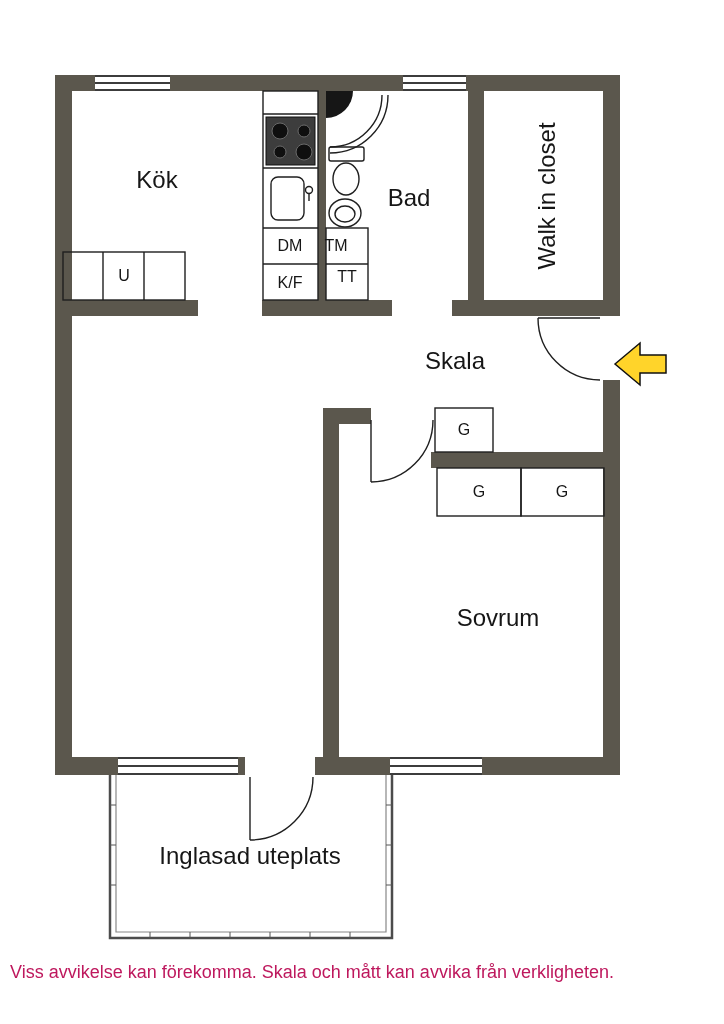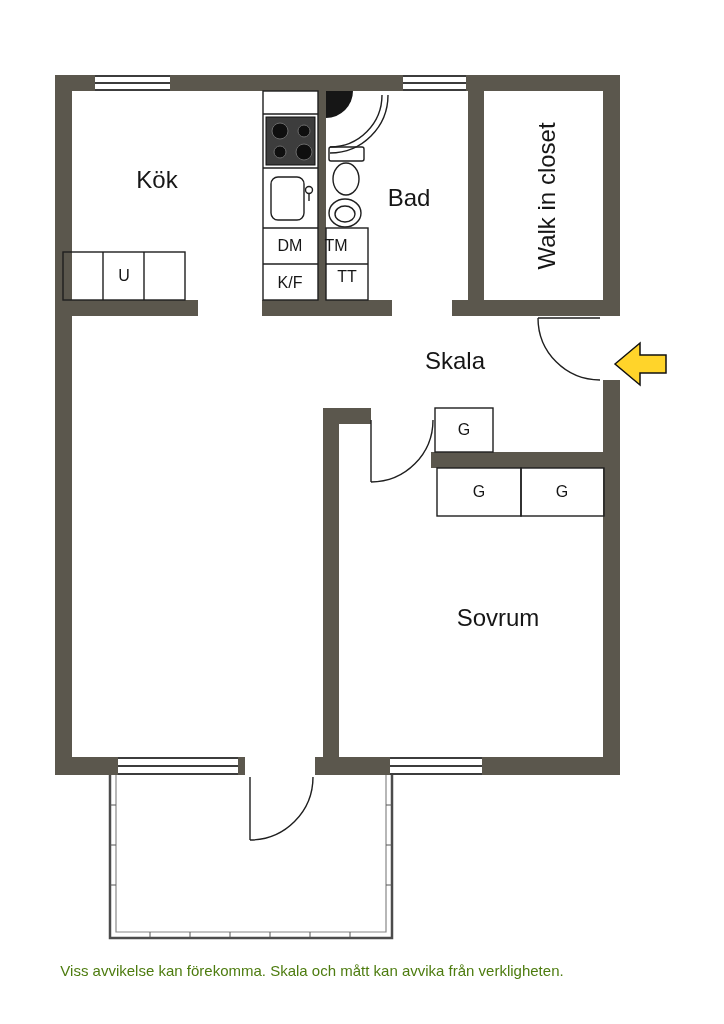--- a/index.html
+++ b/index.html
@@ -14,21 +14,21 @@
   .gap{position:absolute;background:#fff;}
   .window{
     position:absolute;background:#fff;box-sizing:border-box;
     border-top:2px solid #3c3c3c;border-bottom:2px solid #3c3c3c;
   }
   .window .mull{position:absolute;left:0;right:0;top:50%;height:0;border-top:2px solid #3c3c3c;margin-top:-1px;}
   .lbl{position:absolute;transform:translate(-50%,-50%);color:#161616;white-space:nowrap;}
   .room{font-size:24px;}
   .small{font-size:16px;}
   .vert{writing-mode:vertical-rl;transform:translate(-50%,-50%) rotate(180deg);}
-  .footer{position:absolute;font-size:15px;color:#4d7c0f;transform:translate(-50%,0);white-space:nowrap;}
+  .footer{position:absolute;font-size:18px;color:#be185d;transform:translate(-50%,0);white-space:nowrap;}
   svg.overlay{position:absolute;left:0;top:0;}
   .s{fill:none;stroke:#1f1f1f;stroke-width:1.4px;}
   .tick{stroke:#555;stroke-width:1px;}
 </style>
 </head>
 <body>
 
 <div id="plan">
 
   <div class="wall" style="left:55px;top:75px;width:565px;height:16px"></div>
@@ -134,20 +134,21 @@
     </g>
 
     <polygon points="615,364 640,343 640,355 666,355 666,373 640,373 640,385" style="fill:var(--color-arrow,#ffd42a)" stroke="#111" stroke-width="1.5"></polygon>
   </svg>
 
   <div class="lbl room" style="left:157px;top:180px">Kök</div>
   <div class="lbl room" style="left:409px;top:198px">Bad</div>
   <div class="lbl room vert" style="left:547px;top:196px">Walk in closet</div>
   <div class="lbl room" style="left:455px;top:361px">Skala</div>
   <div class="lbl room" style="left:498px;top:618px">Sovrum</div>
+  <div class="lbl room" style="left:250px;top:856px">Inglasad uteplats</div>
 
   <div class="lbl small" style="left:124px;top:276px">U</div>
   <div class="lbl small" style="left:290px;top:246px">DM</div>
   <div class="lbl small" style="left:290px;top:283px">K/F</div>
   <div class="lbl small" style="left:336px;top:246px">TM</div>
   <div class="lbl small" style="left:347px;top:277px">TT</div>
   <div class="lbl small" style="left:464px;top:430px">G</div>
   <div class="lbl small" style="left:479px;top:492px">G</div>
   <div class="lbl small" style="left:562px;top:492px">G</div>
 

